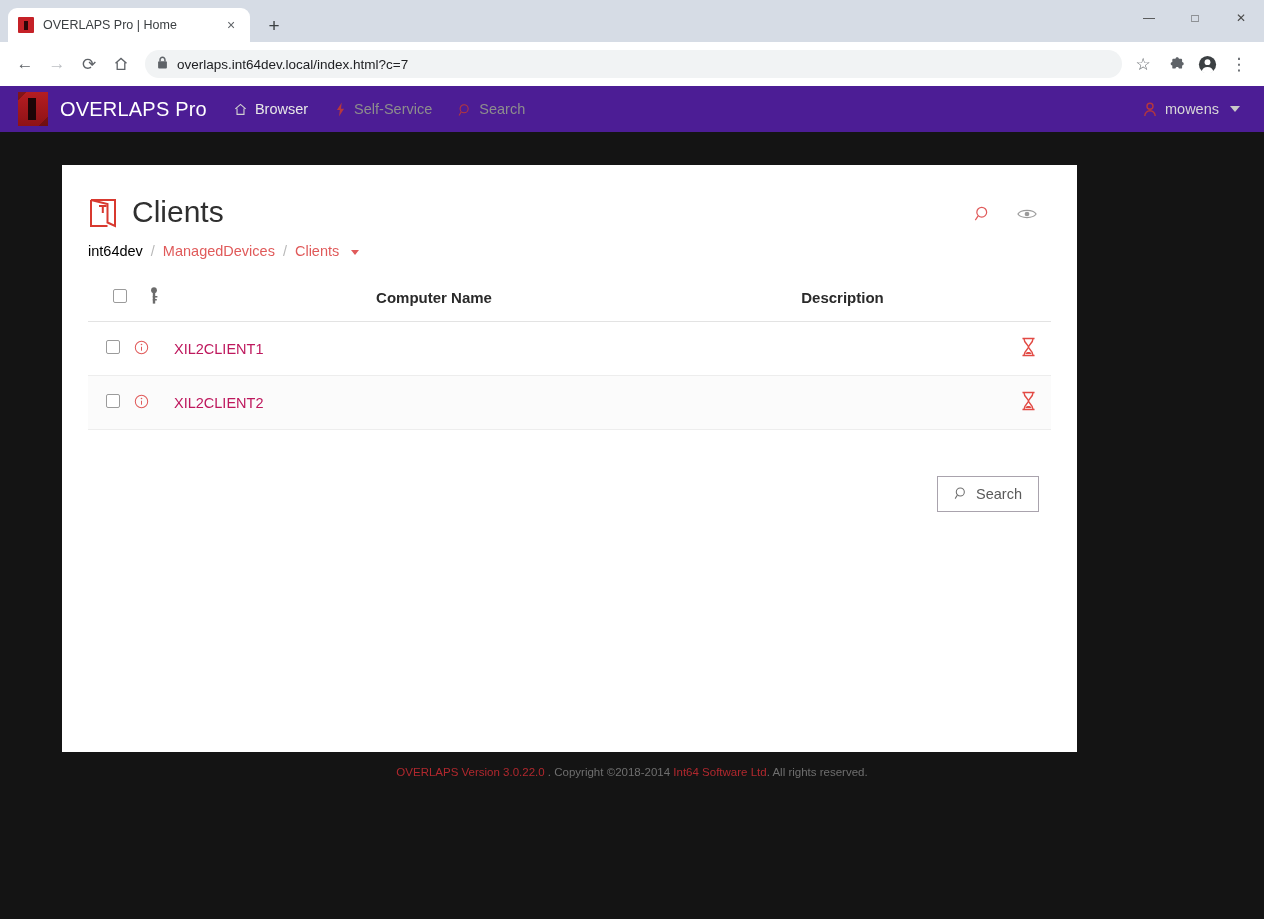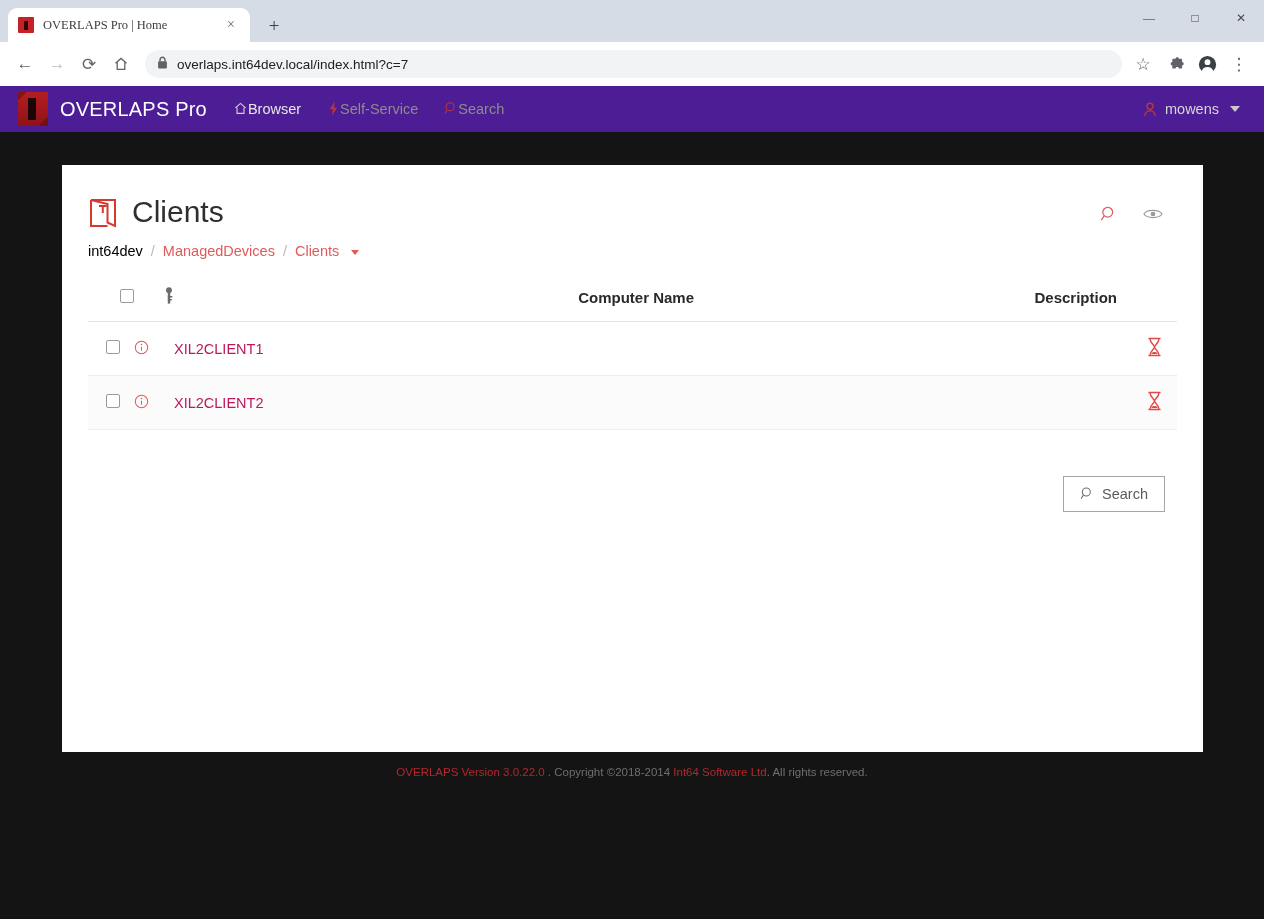--- a/index.html
+++ b/index.html
@@ -9,21 +9,21 @@
     font-family: "Liberation Sans", sans-serif;
     overflow: hidden;
     background: #1b1b1b;
   }
 
   
   .browser { width: 1264px; height: 919px; position: relative; background: #1b1b1b; }
 
   .titlebar {
     height: 42px; background: #d6dce5; position: relative;
-    display: flex; align-items: flex-end; padding-left: 8px; font-family: Liberation Serif, serif;
+    display: flex; align-items: flex-end; padding-left: 8px;
   }
   .tab {
     width: 242px; height: 34px; background: #ffffff;
     border-radius: 9px 9px 0 0; display: flex; align-items: center;
     padding: 0 10px; gap: 9px; position: relative;
   }
   .tab-favicon {
     width: 16px; height: 16px; background: #c52127; border-radius: 1px;
     display: flex; align-items: center; justify-content: center; flex: 0 0 auto;
   }
@@ -95,41 +95,41 @@
     content: ""; position: absolute; left: 0; top: 0; width: 30px; height: 34px;
     background:
       linear-gradient(135deg, rgba(0,0,0,.28) 0 6px, transparent 6px),
       linear-gradient(-45deg, rgba(0,0,0,.22) 0 7px, transparent 7px);
   }
   .brand-name {
     color: #ffffff; font-size: 20px; letter-spacing: .2px; margin-right: 26px;
     white-space: nowrap; font-weight: 400;
   }
   .navlink {
-    display: flex; align-items: flex-start; margin-right: 26px;
+    display: flex; align-items: flex-end; gap: 7px; margin-right: 26px;
     font-size: 14.5px; color: #e7e7e7; white-space: nowrap;
   }
   .navlink.muted { color: #8d8d8d; }
   .navlink .ico { color: #c8c8c8; display: flex; align-items: center; }
   .navlink.muted .ico { color: #b03a3f; }
   .navlink .ico.red { color: #b6373c; }
   .nav-right {
     margin-left: auto; display: flex; align-items: center; gap: 8px;
     font-size: 14.5px; color: #d7d7d7; padding-right: 6px;
   }
   .nav-right .uico { color: #b6373c; display: flex; }
   .caret-down {
     width: 0; height: 0; border-left: 5px solid transparent;
     border-right: 5px solid transparent; border-top: 6px solid #c9c9c9;
     margin-left: 3px;
   }
 
   
   .card {
-    position: absolute; left: 62px; top: 79px; width: 1141px; height: 587px;
+    position: absolute; left: 62px; top: 79px; width: 1015px; height: 587px;
     background: #ffffff;
   }
   .card-inner { padding: 28px 26px 0 26px; position: relative; }
 
   .page-title-row { display: flex; align-items: flex-start; }
   .page-icon { width: 30px; height: 32px; margin-right: 14px; margin-top: 4px; flex:0 0 auto;}
   .page-title {
     font-size: 30px; color: #2f2f2f; font-weight: 400; line-height: 1;
     margin-top: 4px;
   }
@@ -148,21 +148,21 @@
   .crumb-sep { color: #b9b9b9; }
   .crumb-caret {
     width: 0; height: 0; border-left: 4.5px solid transparent;
     border-right: 4.5px solid transparent; border-top: 5.5px solid #e05a5a;
     margin-left: 4px; position: relative; top: 1px;
   }
 
   
   table.grid { width: 100%; border-collapse: collapse; margin-top: 18px; }
   table.grid th {
-    text-align: right; font-size: 15px; color: #2a2a2a; font-weight: bold;
+    text-align: center; font-size: 15px; color: #2a2a2a; font-weight: bold;
     padding: 10px 0 14px 0; border-bottom: 1px solid #e3e3e3;
   }
   table.grid td {
     padding: 15px 0; border-bottom: 1px solid #ededed; font-size: 14.5px;
     vertical-align: middle;
   }
   table.grid tr.alt td { background: #fbfbfb; }
   table.grid tr.last td { border-bottom: none; }
   .col-chk { width: 46px; padding-left: 18px !important; }
   .col-key { width: 40px; }

